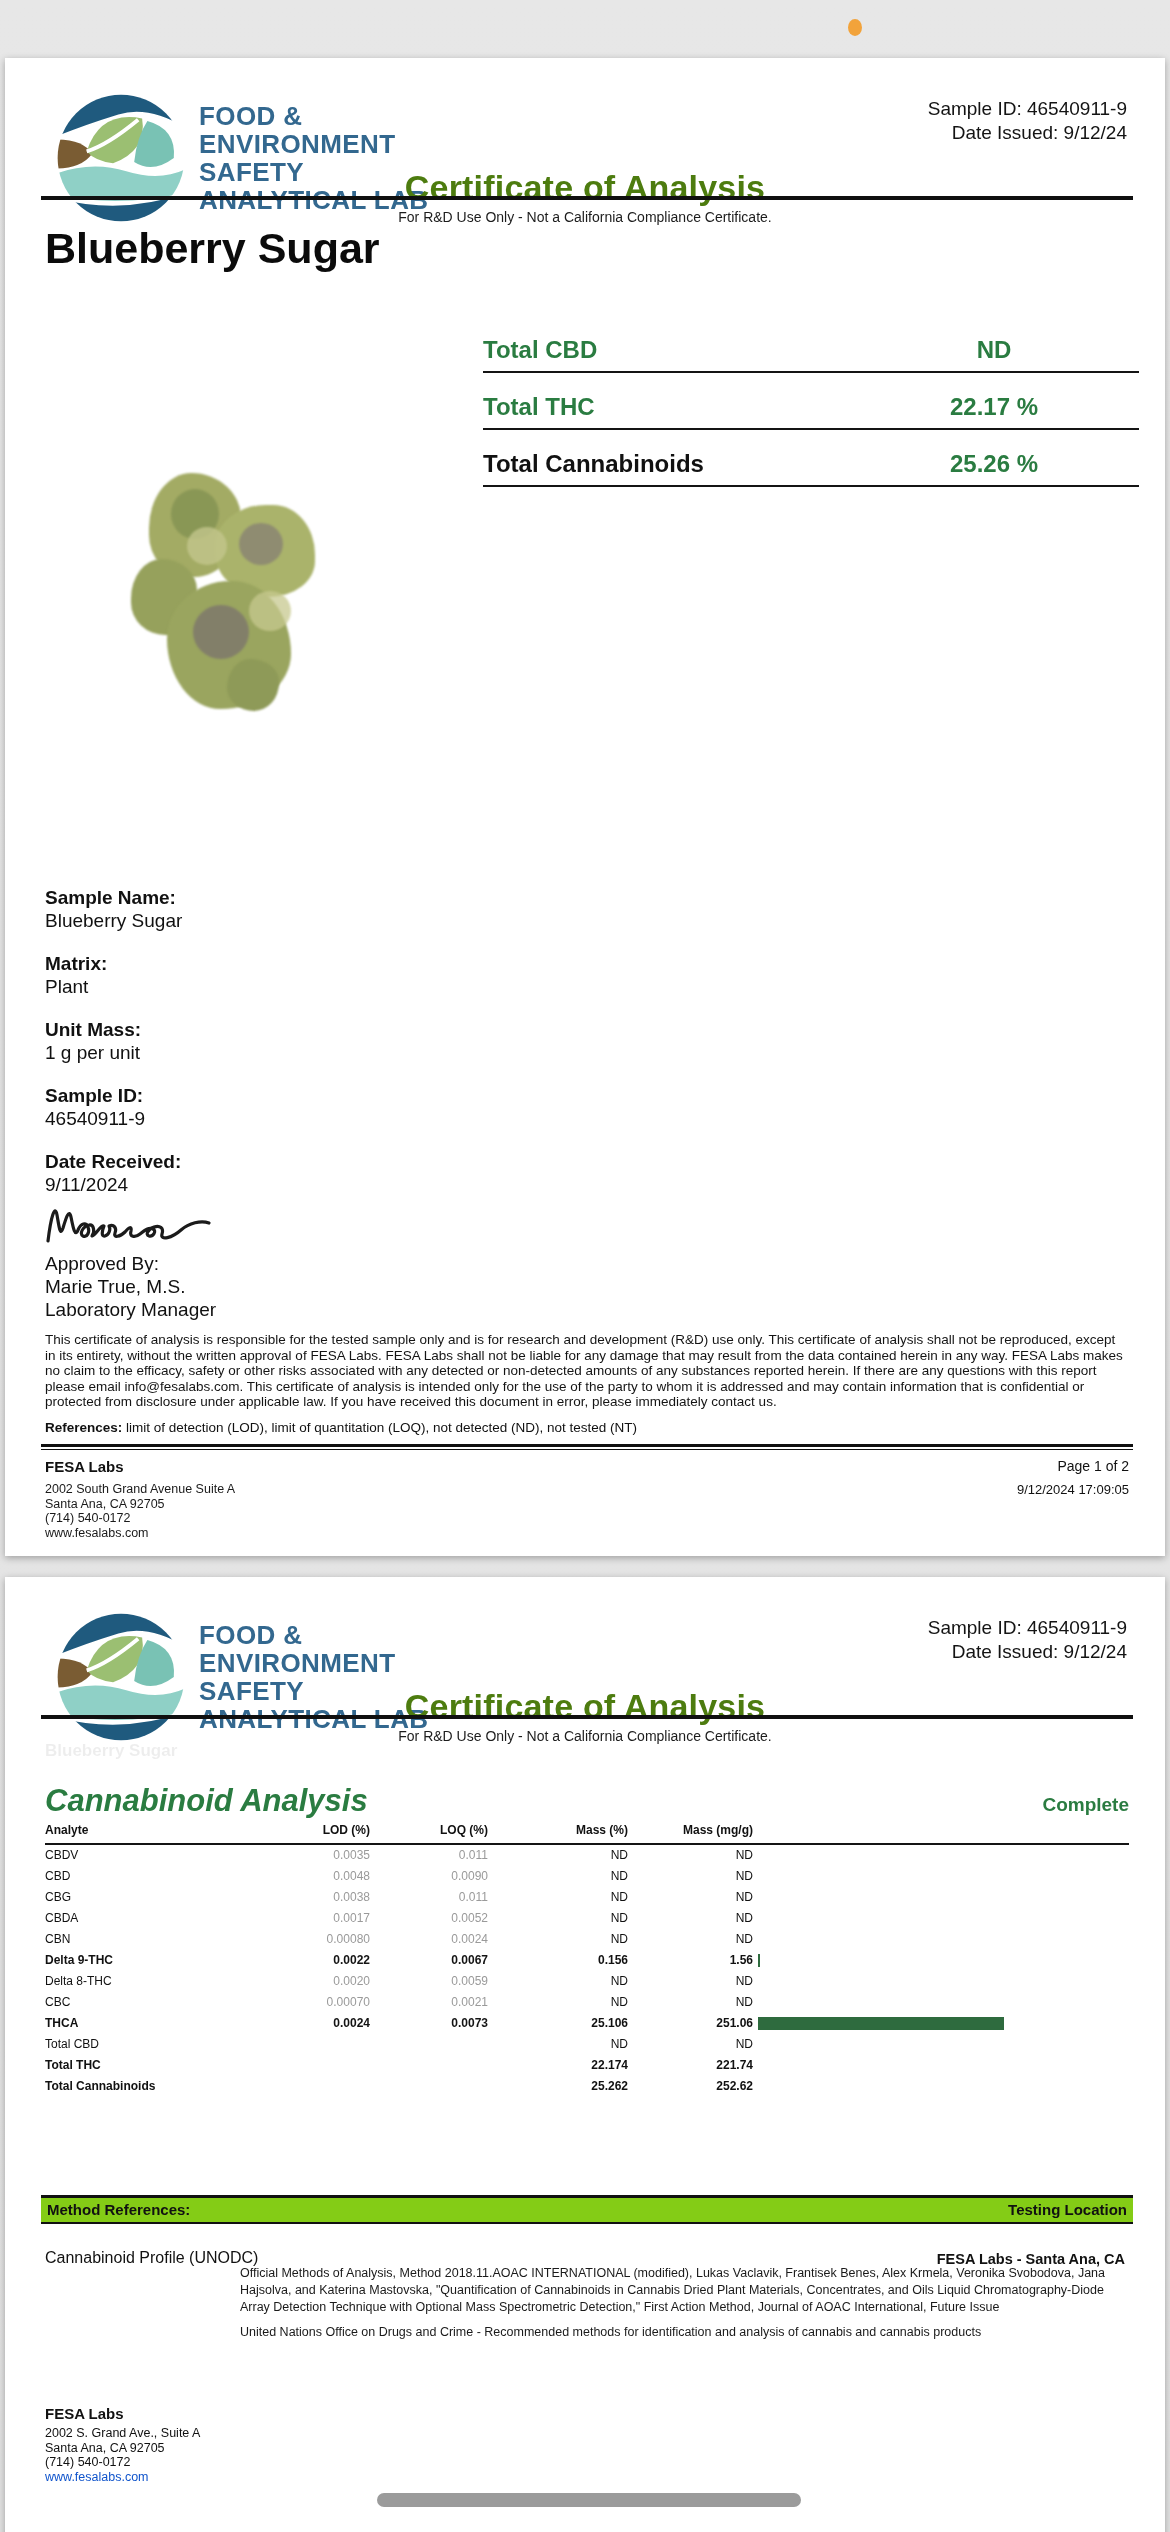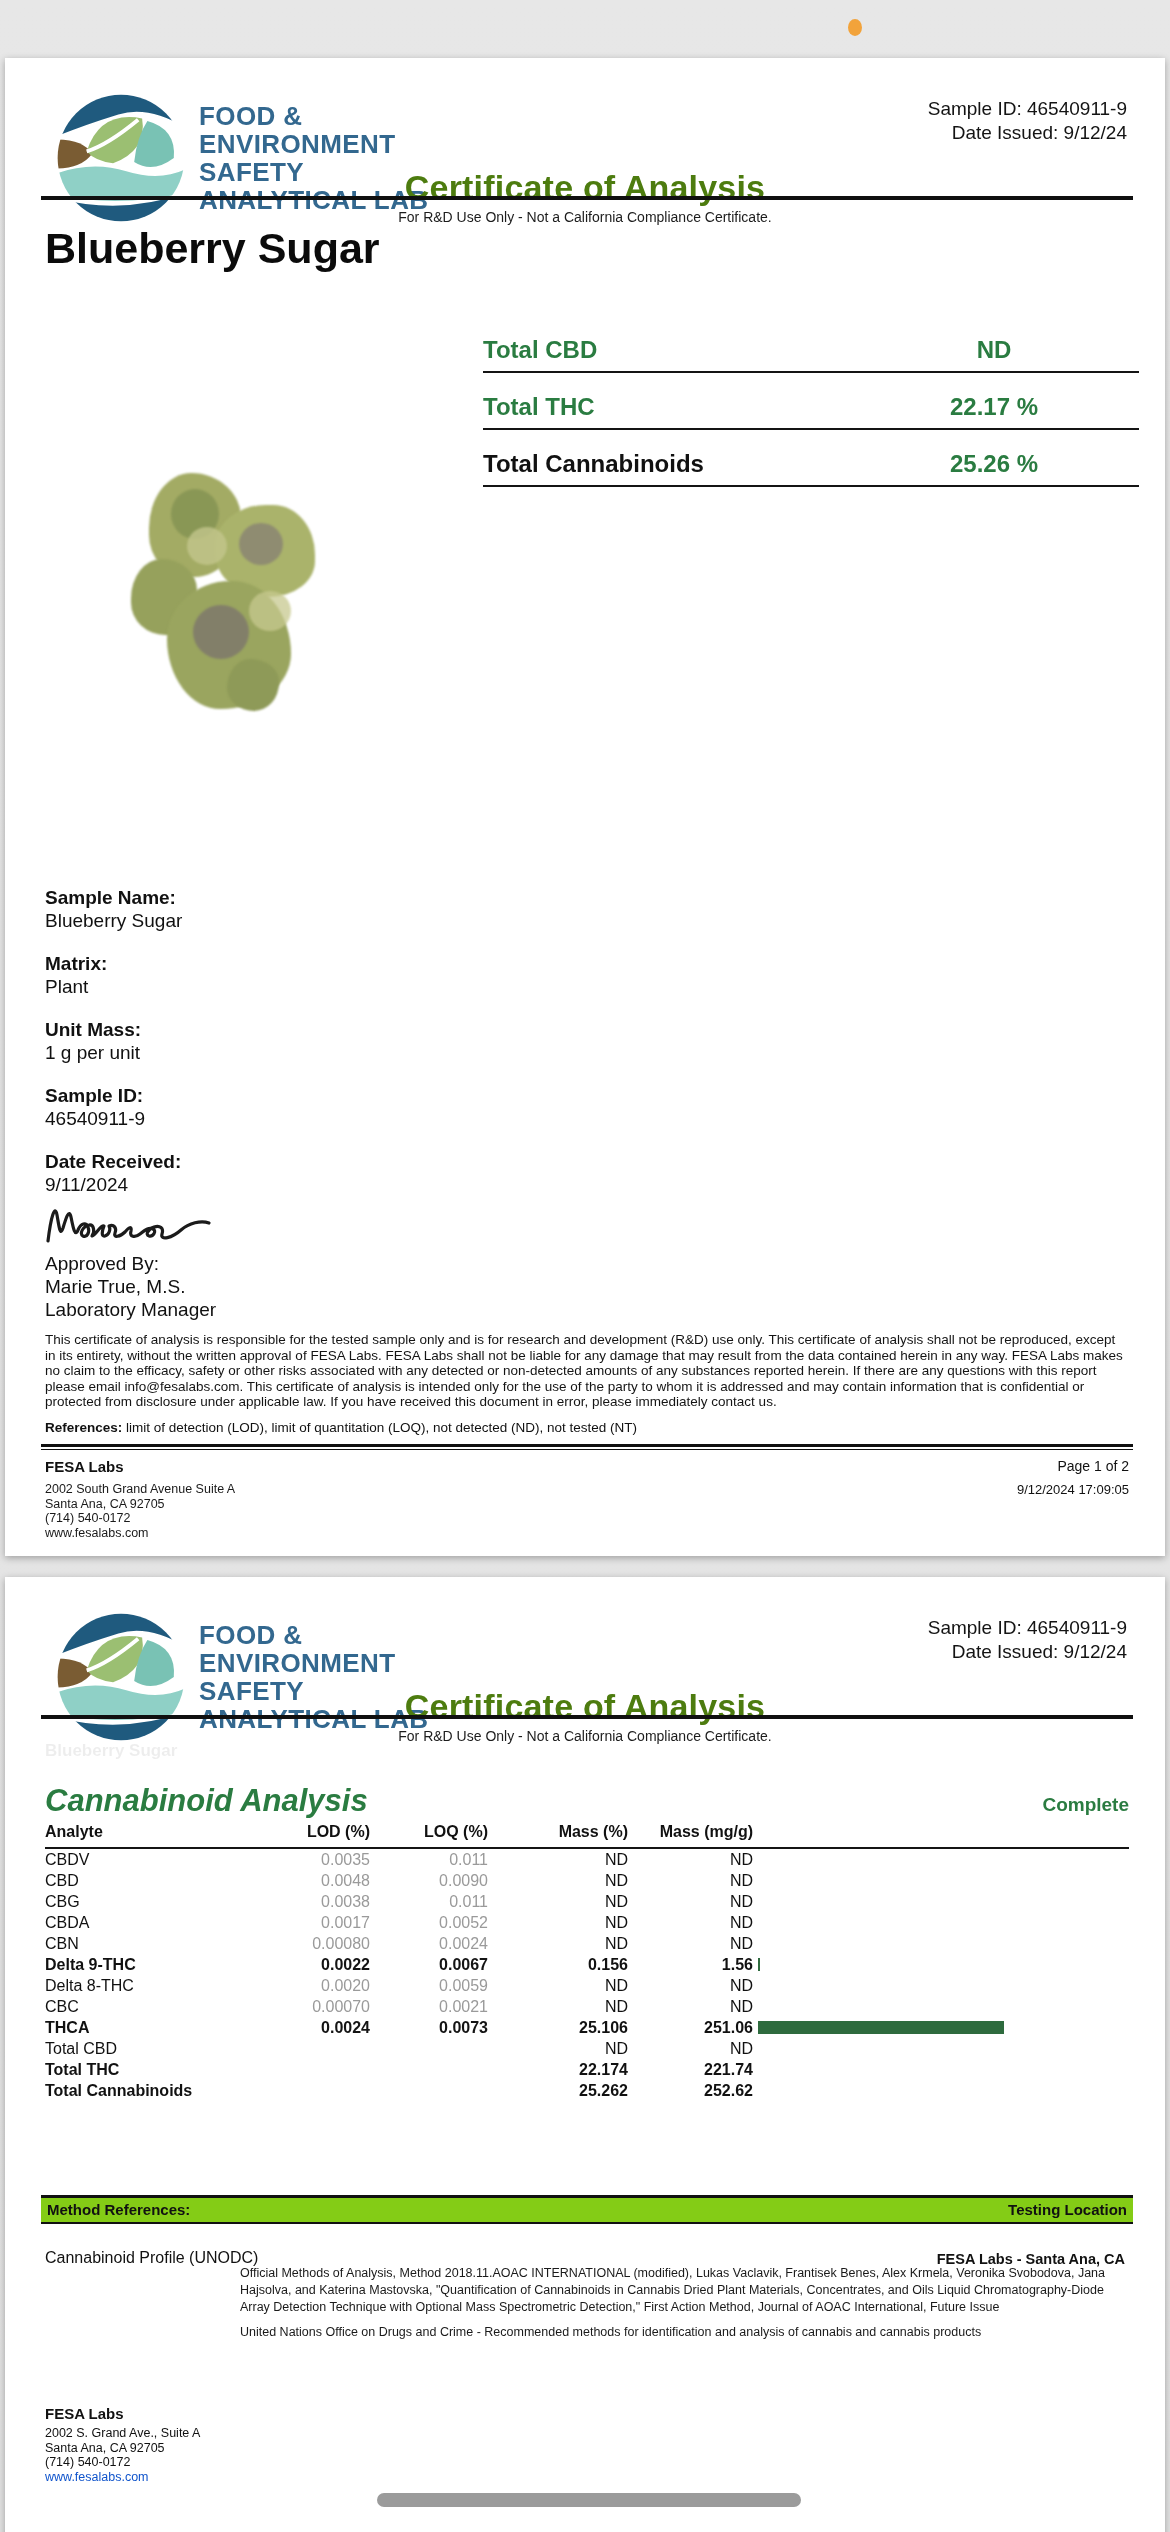--- a/index.html
+++ b/index.html
@@ -40,21 +40,21 @@
   .f-addr{margin-top:7px;font-size:12.5px;line-height:14.5px;color:#1a1a1a;}
   .f-right{text-align:right;}
   .f-page{font-size:14px;font-weight:400;}
   .f-time{margin-top:8px;font-size:13px;}
 
   
   .ghost-title{position:absolute;top:164px;left:40px;font-size:17px;font-weight:700;color:rgba(0,0,0,.07);}
   .section-head{position:absolute;top:206px;left:40px;right:36px;display:flex;justify-content:space-between;align-items:baseline;}
   .section-title{font-size:31px;font-weight:700;font-style:italic;}
   .section-status{font-size:19px;font-weight:700;}
-  .ctable{position:absolute;top:246px;left:40px;right:36px;font-size:16px;}
+  .ctable{position:absolute;top:246px;left:40px;right:36px;font-size:12px;}
   .chead{display:flex;font-weight:700;padding-bottom:6px;border-bottom:2px solid #141414;}
   .c-an{width:240px;}
   .c-lod{width:85px;text-align:right;}
   .c-loq{width:118px;text-align:right;}
   .c-mass{width:140px;text-align:right;}
   .c-mgg{width:125px;text-align:right;}
   .c-bar{flex:1;padding-left:5px;display:flex;align-items:center;}
   .trow2{display:flex;height:21px;line-height:21px;align-items:center;}
   .trow2 .c-lod,.trow2 .c-loq{color:#9a9a9a;}
   .trow2.bold{font-weight:700;}

